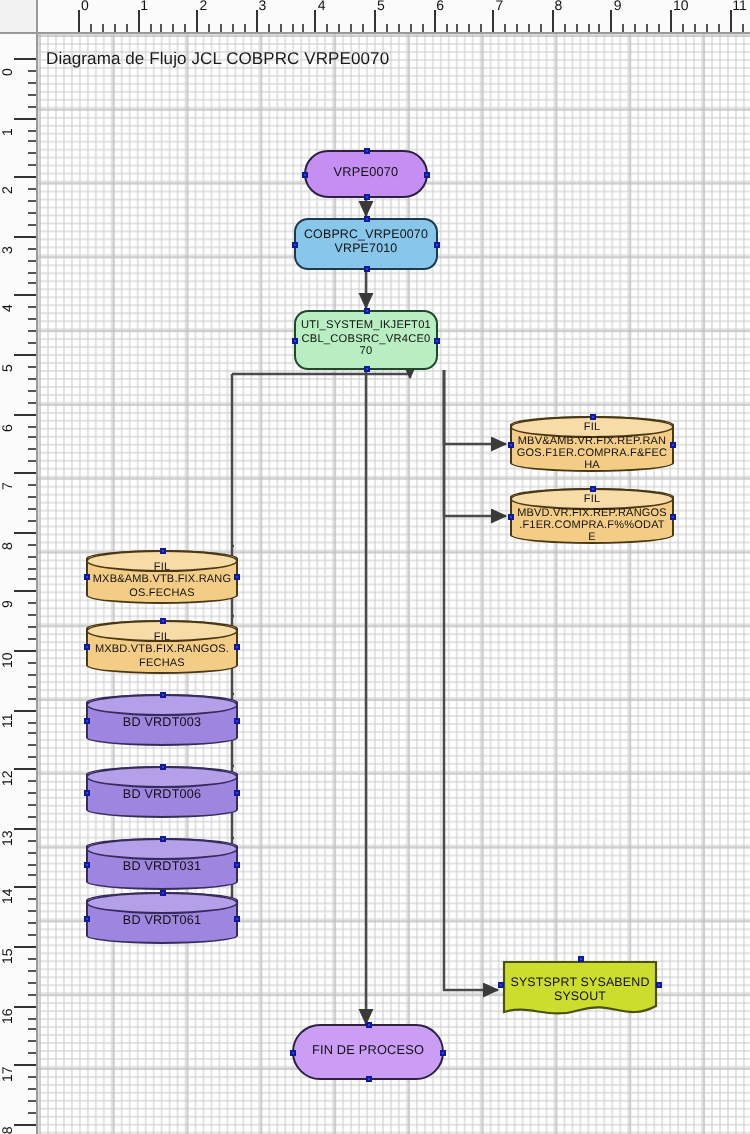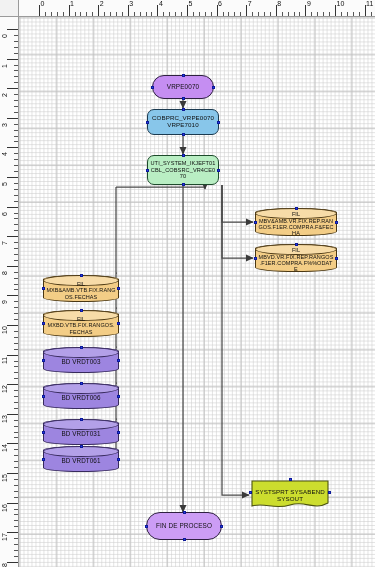--- a/index.html
+++ b/index.html
@@ -358,20 +358,21 @@
       <div class="tick-v minor" style="top: 521.12px;"></div>
       <div class="tick-v minor" style="top: 527.04px;"></div>
       <div class="tick-v minor" style="top: 532.96px;"></div>
       <div class="tick-v minor" style="top: 538.88px;"></div>
       <div class="tick-v major" style="top: 544.8px;"></div>
       <div class="rl-v-num" style="top: 553.8px;">18</div>
     </div>
 
   <div id="canvas">
 
+    <div class="title">Diagrama de Flujo JCL COBPRC VRPE0070</div>
 
     <svg class="edges" id="edge-layer" viewBox="0 0 356 550" preserveAspectRatio="none">
       <defs>
         <marker id="arr" markerWidth="7" markerHeight="7" refX="6" refY="3" orient="auto">
           <path d="M0,0 L6.5,3 L0,6 z" fill="#3a3a3a"></path>
         </marker>
       </defs>
       <g stroke="#4a4a4a" stroke-width="1.25" fill="none" marker-end="url(#arr)">
 
         <path d="M164,70 L164,91"></path>

